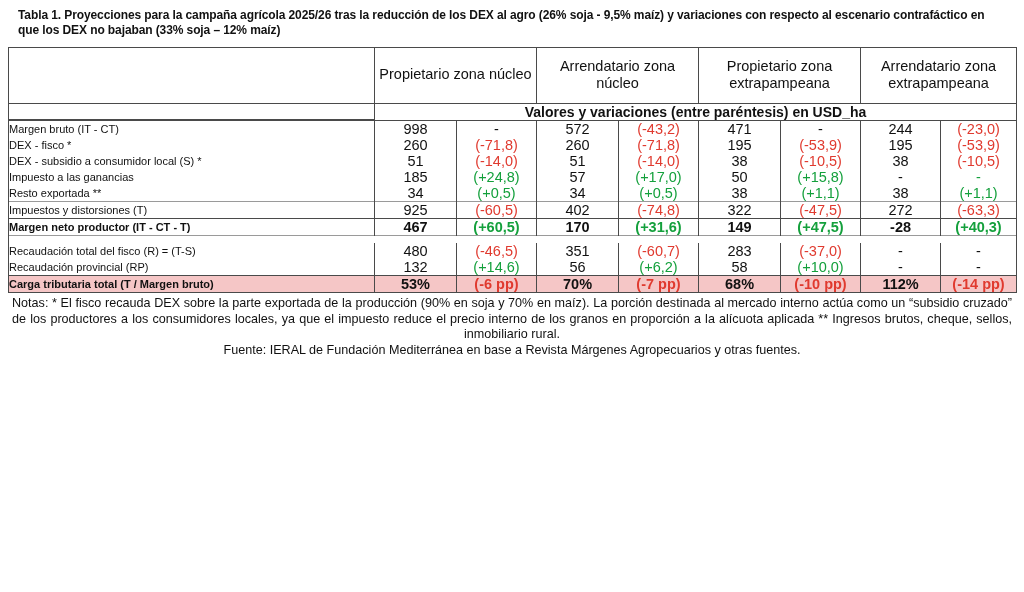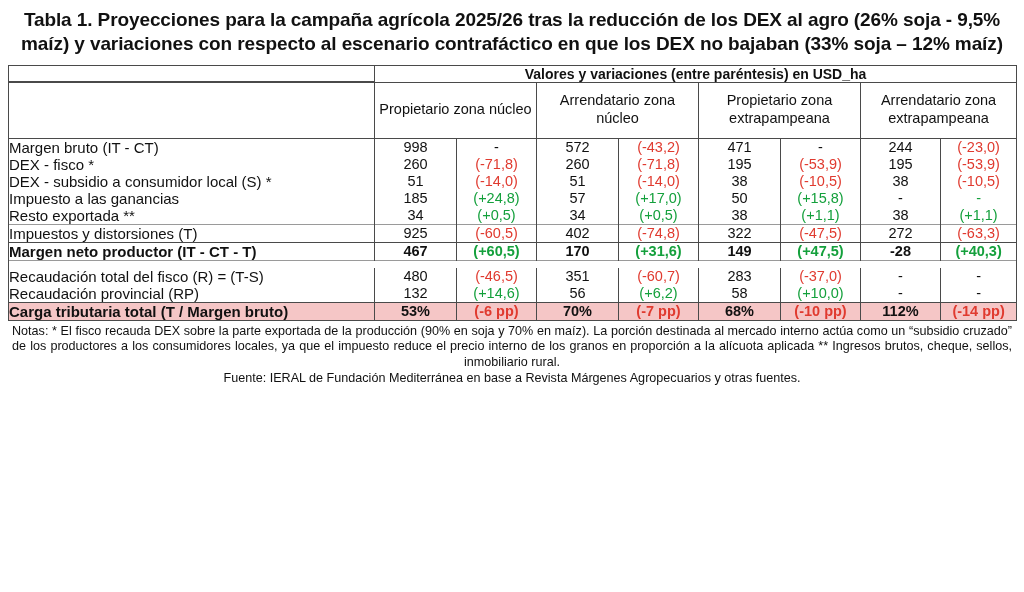--- a/index.html
+++ b/index.html
@@ -15,22 +15,22 @@
     overflow: hidden;
   }
   .page {
     width: 1024px;
     height: 592px;
     position: relative;
     box-sizing: border-box;
     padding: 6px 8px 0 8px;
   }
   .title {
-    text-align: center;
-    font-size: 19px;
+    text-align: left;
+    font-size: 12px;
     font-weight: bold;
     line-height: 1.28;
     color: #111111;
     padding: 2px 10px 8px 10px;
     letter-spacing: -0.1px;
   }
   table.main {
     border-collapse: collapse;
     width: 1008px;
     margin: 0 auto;
@@ -52,21 +52,21 @@
   }
   .subhdr {
     text-align: center;
     font-size: 14px;
     font-weight: bold;
     padding: 5px 4px;
     border-top: 1px solid #4a4a4a;
     border-bottom: 2px solid #4a4a4a;
   }
   .rowlabel {
-    font-size: 15px;
+    font-size: 11px;
     padding: 4px 6px 4px 6px;
     text-align: left;
     border-left: 1px solid #4a4a4a;
     border-right: 1px solid #4a4a4a;
     border-top: none;
     border-bottom: none;
   }
   .indent {
     padding-left: 30px;
   }
@@ -128,29 +128,29 @@
         <col style="width:80px">
       <col style="width:82px">
         <col style="width:80px">
       <col style="width:82px">
         <col style="width:80px">
       <col style="width:80px">
         <col style="width:76px">
     </colgroup>
     <thead>
       <tr>
-        <td style="border-right:1px solid #4a4a4a;border-top:1px solid #4a4a4a;border-bottom:2px solid #4a4a4a;"></td>
-        <td class="subhdr" colspan="8">Valores y variaciones (entre paréntesis) en USD_ha</td>
-      </tr>
-      <tr>
         <th class="hdr-cell"></th>
         <th class="hdr-cell" colspan="2">Propietario zona núcleo</th>
         <th class="hdr-cell" colspan="2">Arrendatario zona núcleo</th>
         <th class="hdr-cell" colspan="2">Propietario zona extrapampeana</th>
         <th class="hdr-cell" colspan="2">Arrendatario zona extrapampeana</th>
+      </tr>
+      <tr>
+        <td style="border-right:1px solid #4a4a4a;border-top:1px solid #4a4a4a;border-bottom:2px solid #4a4a4a;"></td>
+        <td class="subhdr" colspan="8">Valores y variaciones (entre paréntesis) en USD_ha</td>
       </tr>
     </thead>
     <tbody id="tbody">
         <tr class="row">
           <td class="rowlabel">Margen bruto (IT - CT)</td>
           <td class="val sep-left">998</td>
           <td class="var neu">-</td>
           <td class="val sep-left">572</td>
           <td class="var neg">(-43,2)</td>
           <td class="val sep-left">471</td>

